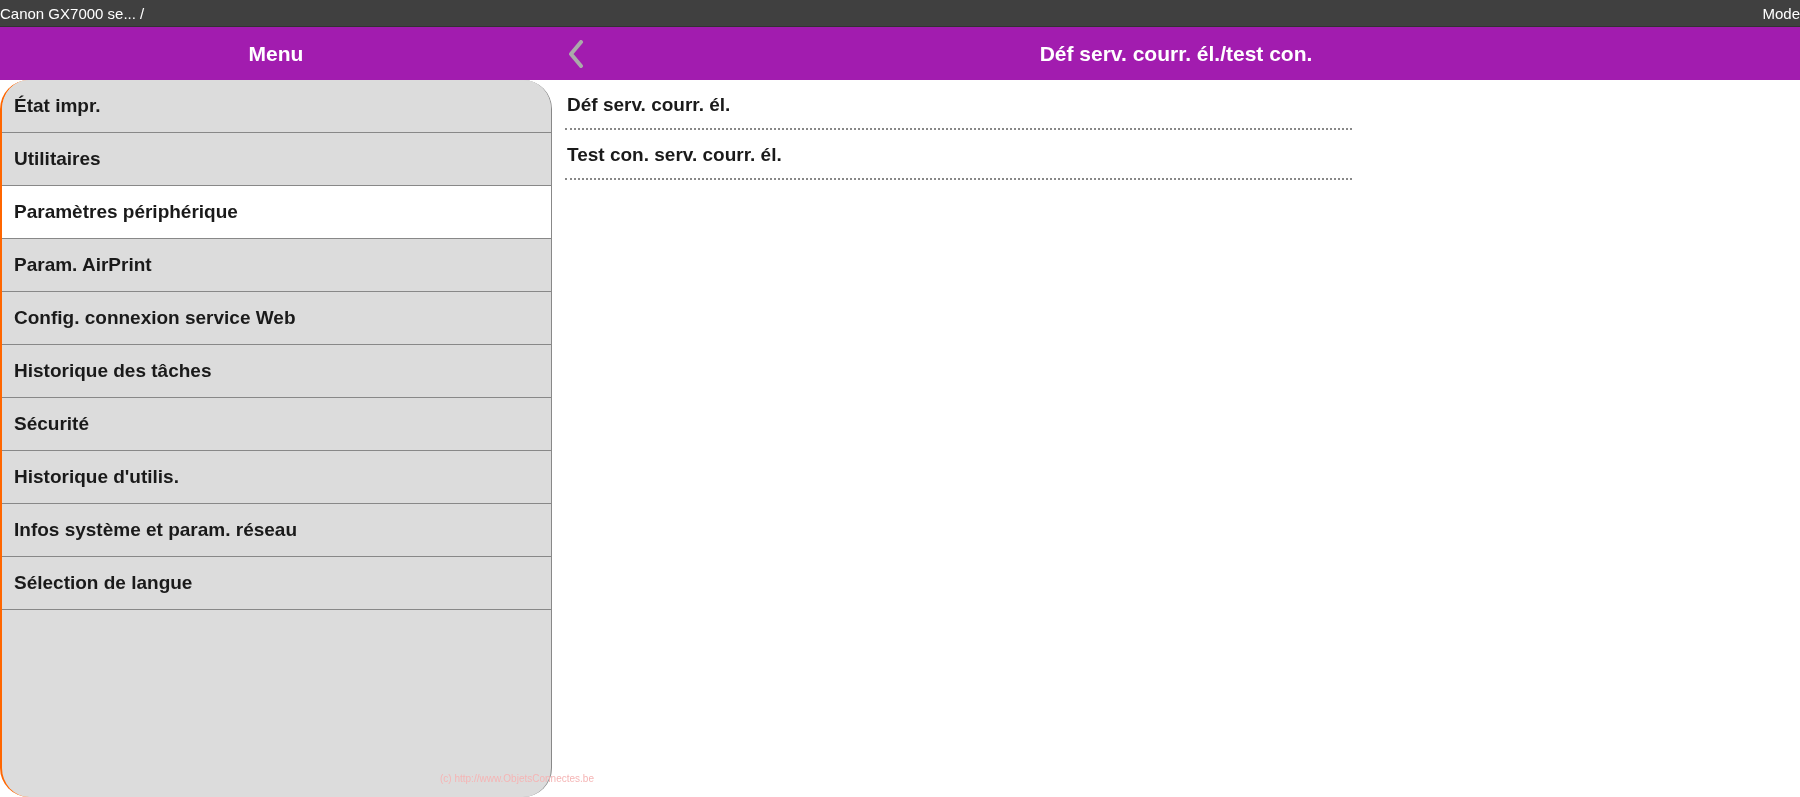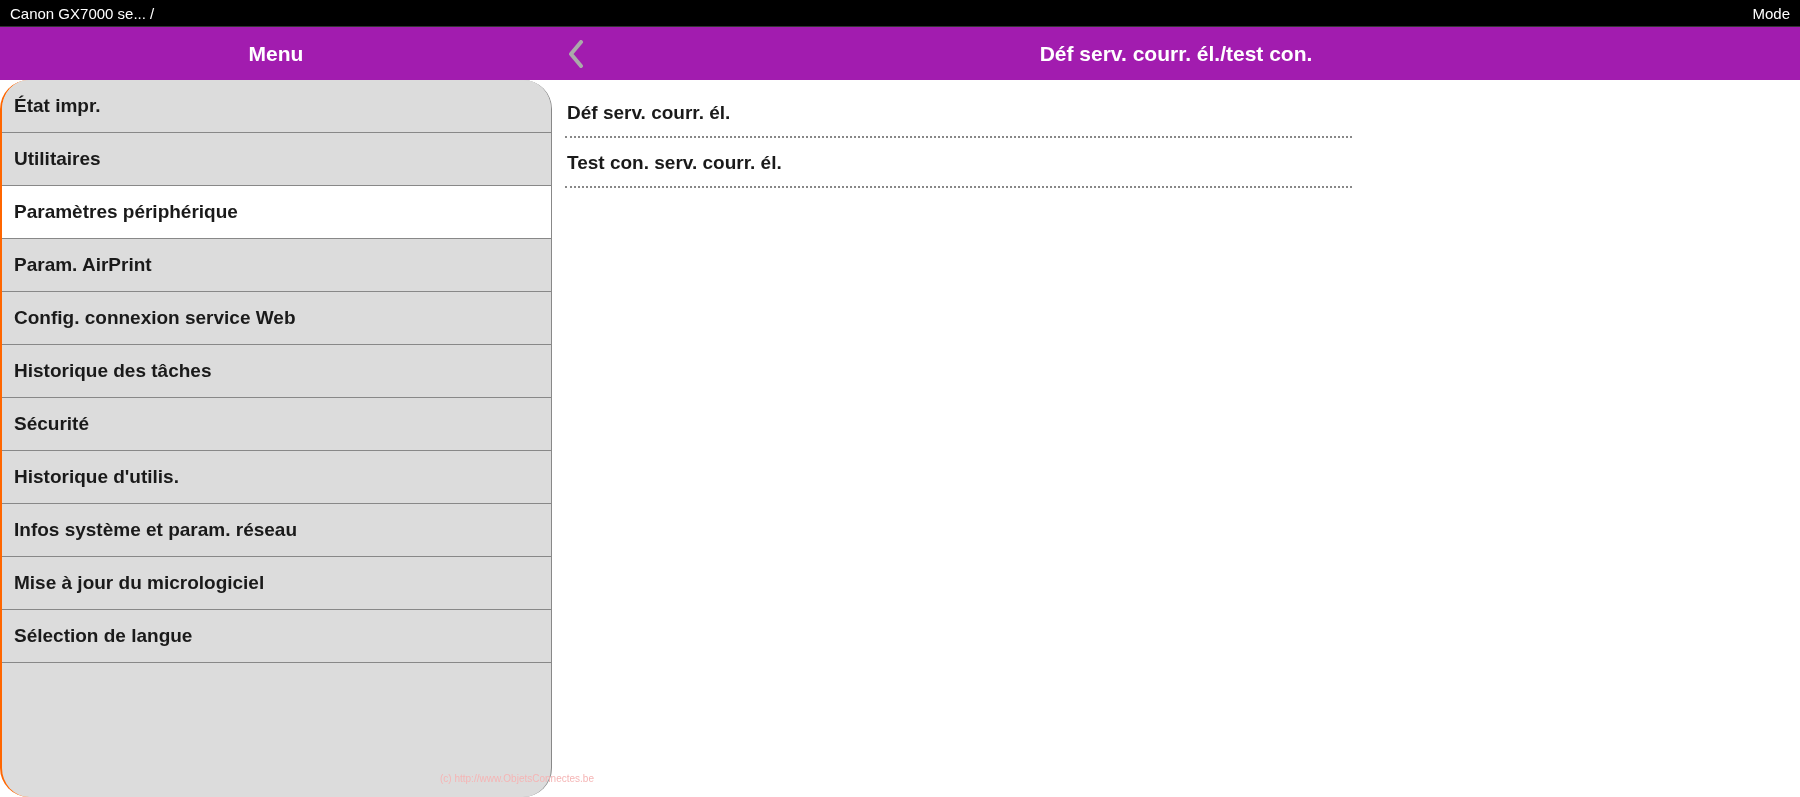--- a/index.html
+++ b/index.html
@@ -8,27 +8,27 @@
       box-sizing: border-box;
     }
     body {
       font-family: Arial, Helvetica, sans-serif;
       background: #ffffff;
       width: 1800px;
       height: 797px;
       overflow: hidden;
     }
     .topbar {
-      background: #000000;
+      background: #404040;
       color: #ffffff;
       height: 26px;
       display: flex;
       align-items: center;
       justify-content: space-between;
-      padding: 0 10px;
+      padding: 0 0;
       font-size: 15px;
     }
     .topbar-left {
       font-weight: 500;
     }
     .topbar-right {
       font-weight: 500;
     }
     .header-row {
       background: #a21caf;
@@ -95,21 +95,21 @@
       background: #ffffff;
     }
     .content-area {
       flex: 1;
       background: #ffffff;
       padding: 0;
     }
     .content-list {
       width: 800px;
       padding-left: 13px;
-      padding-top: 8px;
+      padding-top: 0;
     }
     .content-item {
       padding: 14px 2px 12px 2px;
       font-size: 19px;
       font-weight: bold;
       color: #1a1a1a;
       border-bottom: 2px dotted #888;
       cursor: pointer;
     }
     .watermark {
@@ -145,21 +145,20 @@
   <div class="sidebar">
     <div class="sidebar-item">État impr.</div>
     <div class="sidebar-item">Utilitaires</div>
     <div class="sidebar-item selected">Paramètres périphérique</div>
     <div class="sidebar-item">Param. AirPrint</div>
     <div class="sidebar-item">Config. connexion service Web</div>
     <div class="sidebar-item">Historique des tâches</div>
     <div class="sidebar-item">Sécurité</div>
     <div class="sidebar-item">Historique d'utilis.</div>
     <div class="sidebar-item">Infos système et param. réseau</div>
-    <div class="sidebar-item">Mise à jour du micrologiciel</div>
     <div class="sidebar-item">Sélection de langue</div>
   </div>
   <div class="content-area">
     <div class="content-list">
       <div class="content-item">Déf serv. courr. él.</div>
       <div class="content-item">Test con. serv. courr. él.</div>
     </div>
   </div>
 </div>
 

